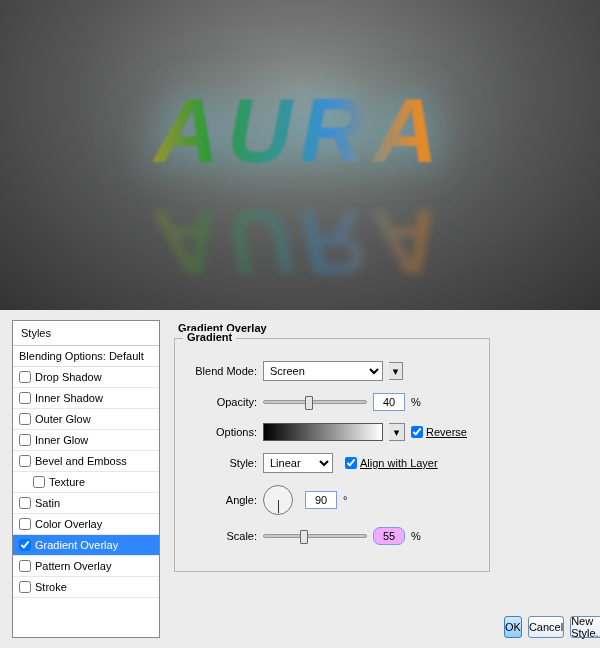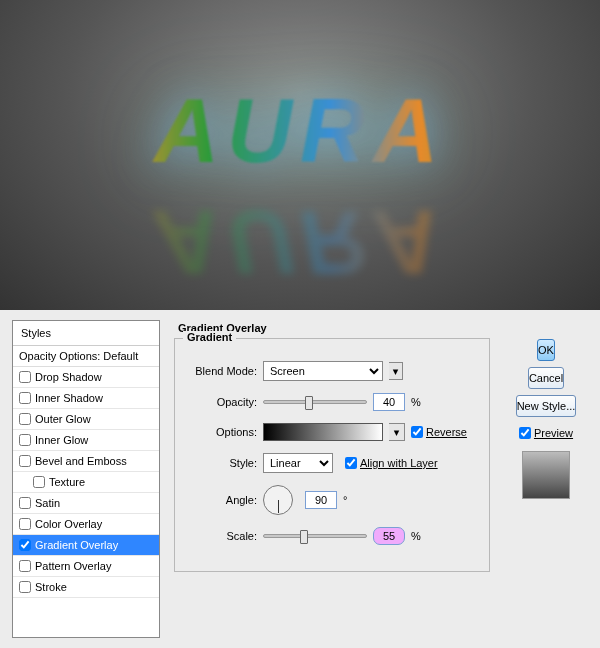--- a/index.html
+++ b/index.html
@@ -100,21 +100,21 @@
 .angle-dial {
   width: 30px; height: 30px; border: 1px solid #777; border-radius: 50%;
   background: #f2f2f2; position: relative;
 }
 .angle-hand {
   position: absolute; left: 50%; top: 50%; width: 1px; height: 13px;
   background: #333; transform-origin: top center; transform: rotate(0deg);
 }
 
 .right-panel {
-  width: 84px; display: flex; flex-direction: column; gap: 6px; align-items: center; margin-top: 19px;
+  width: 84px; display: flex; gap: 6px; align-items: flex-end;
 }
 .btn {
   height: 22px; border: 1px solid #6b8db8; border-radius: 3px;
   background: linear-gradient(#fdfdfd, #e4edf6);
   display: flex; align-items: center; justify-content: center; cursor: pointer;
 }
 .btn.primary {
   background: linear-gradient(#cfeaff, #8fccf7);
   border: 1px solid #3a80c4;
 }
@@ -135,21 +135,21 @@
 <div class="preview-img">
   <div class="aura-text">AURA</div>
   <div class="aura-reflect">AURA</div>
 </div>
 
 <div class="dialog-wrap">
 <div class="dialog">
 
   <div class="styles-panel">
     <div class="styles-header">Styles</div>
-    <div class="blending-top">Opacity Options: Default</div>
+    <div class="blending-top">Blending Options: Default</div>
     <div id="styles-list">
           <div class="style-row">
             <input type="checkbox" style="">
             <span>Drop Shadow</span>
           </div>
           <div class="style-row">
             <input type="checkbox" style="">
             <span>Inner Shadow</span>
           </div>
           <div class="style-row">

